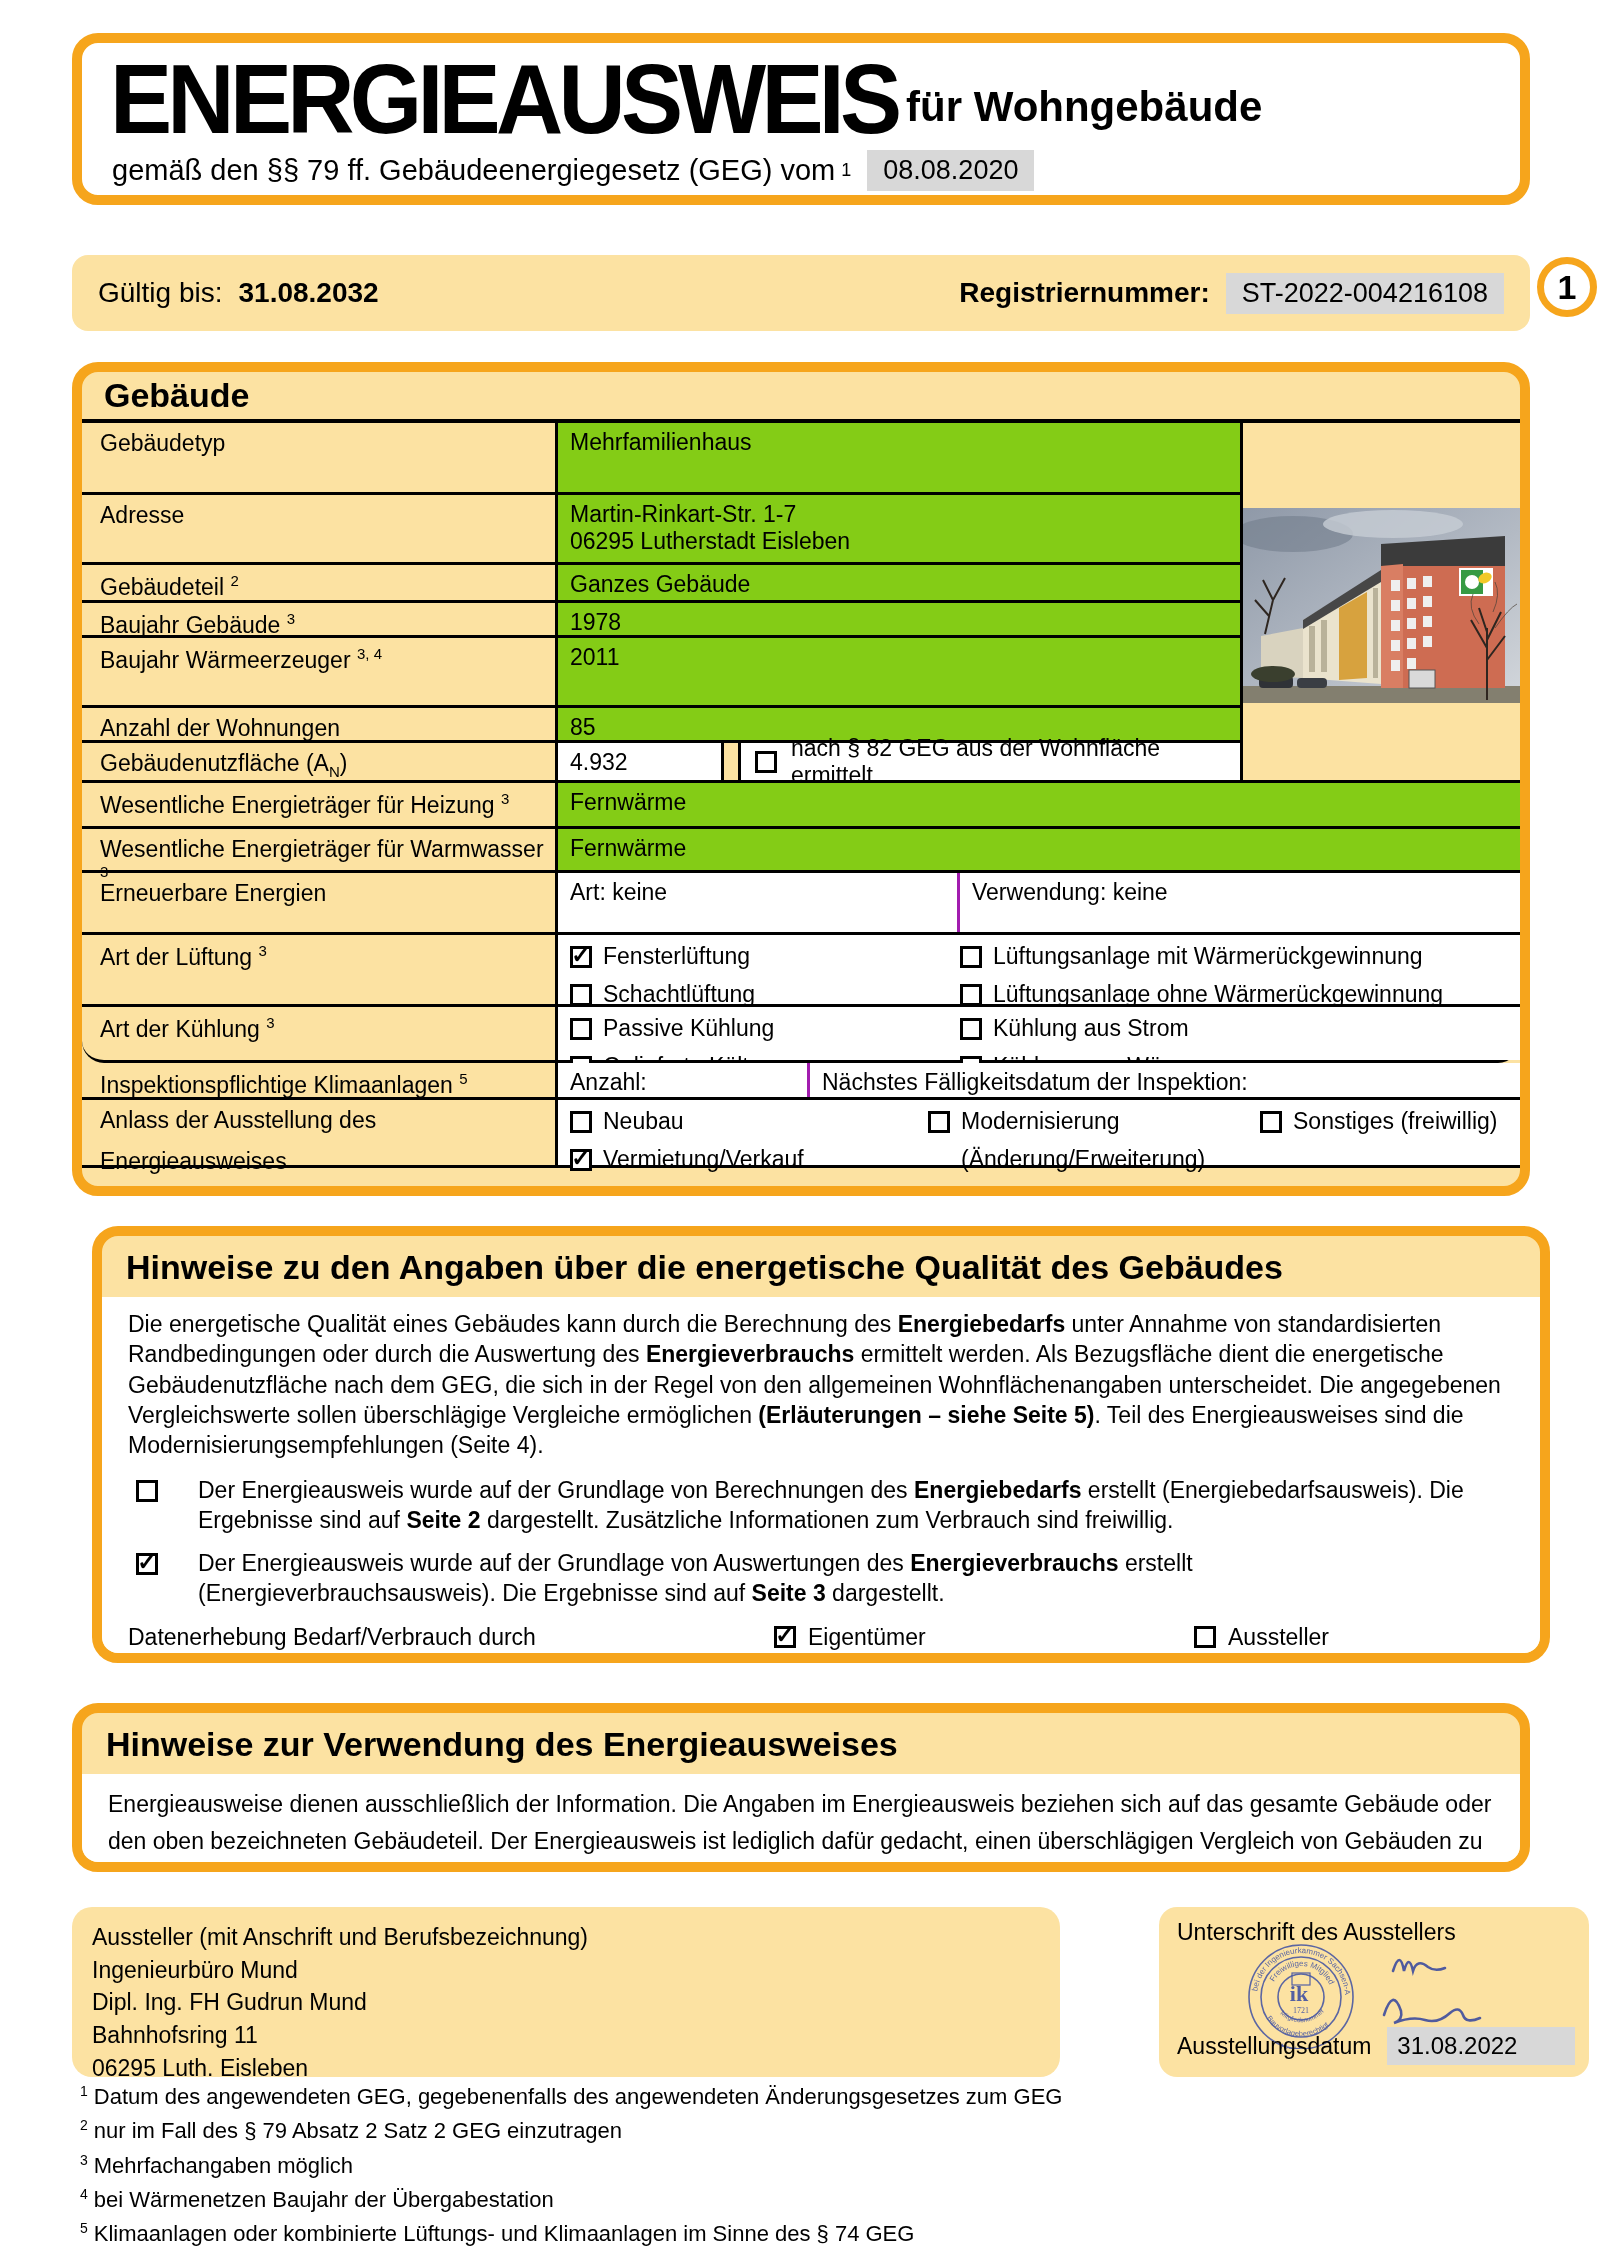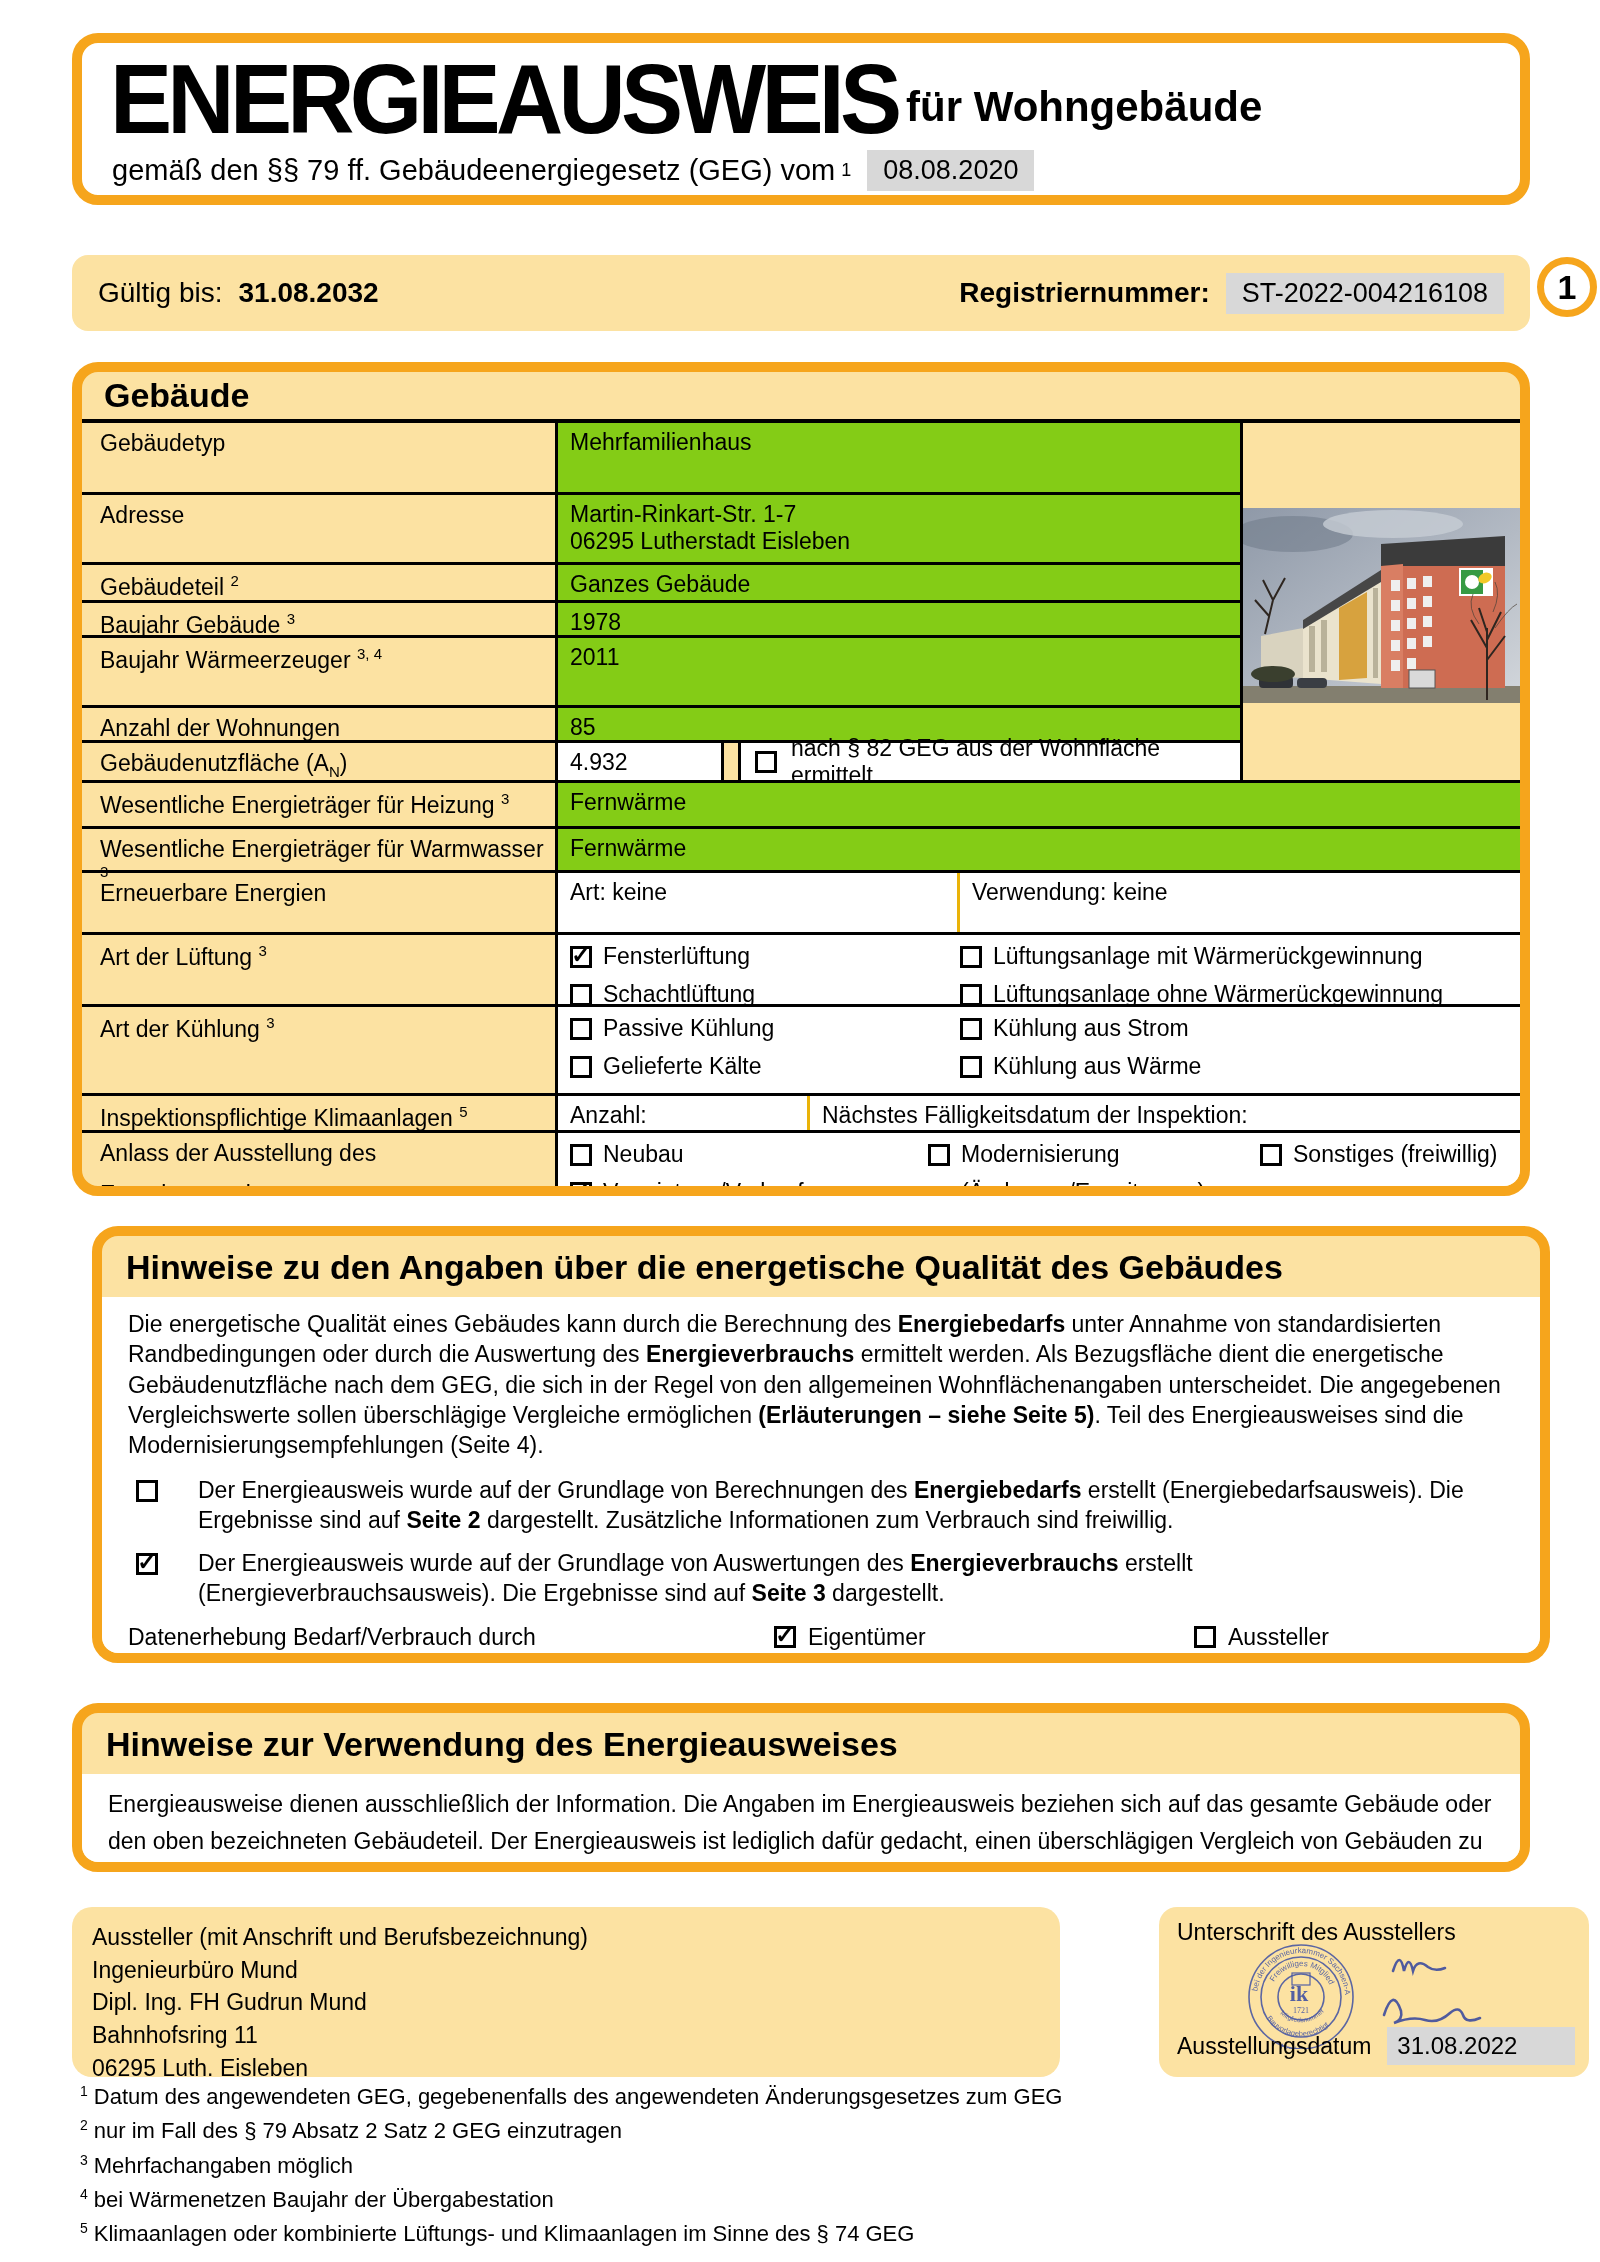--- a/index.html
+++ b/index.html
@@ -38,27 +38,27 @@
   .g-table{position:relative;border-top:4px solid #000;}
   .g-row{display:flex;box-sizing:border-box;border-bottom:3px solid #000;font-size:23px;}
   .g-row.narrow{width:1158px;}
   .g-label{width:476px;box-sizing:border-box;border-right:3px solid #000;
     padding:7px 8px 0 18px;flex:0 0 auto;}
   .g-label sup{font-size:15px;}
   .g-label sub{font-size:15px;}
   .g-val{flex:1;background:#84cc16;padding:6px 10px 0 12px;box-sizing:border-box;}
   .hr1{height:72px;} .hr2{height:70px;} .hr3{height:38px;} .hr4{height:35px;}
   .hr5{height:70px;} .hr6{height:35px;} .hr7{height:40px;} .hr8{height:46px;}
-  .hr9{height:44px;} .hr10{height:62px;} .hr11{height:72px;} .hr12{height:89px;}
+  .hr9{height:44px;} .hr10{height:62px;} .hr11{height:72px;} .hr12{height:56px;border-radius:22px;}
   .hr13{height:37px;} .hr14{height:68px;}
   .photo-cell{position:absolute;top:0;left:1158px;width:282px;height:360px;
     border-left:3px solid #000;border-bottom:3px solid #000;background:#FCE2A2;box-sizing:border-box;}
   .photo-cell svg{display:block;margin-top:85px;}
   .split{display:flex;background:#fff;flex:1;}
-  .split .c1{box-sizing:border-box;border-right:3px solid #eab308;padding:6px 10px 0 12px;}
+  .split .c1{box-sizing:border-box;border-right:3px solid #a21caf;padding:6px 10px 0 12px;}
   .split .c2{flex:1;padding:6px 10px 0 12px;}
   .nutz-val{width:166px;box-sizing:border-box;border-right:3px solid #000;padding:6px 10px 0 12px;background:#fff;}
   .nutz-opt{flex:1;display:flex;align-items:center;gap:14px;background:#fff;
     border-left:3px solid #000;margin-left:14px;padding-left:14px;box-sizing:border-box;}
   .cb{width:22px;height:22px;box-sizing:border-box;border:3px solid #000;background:#fff;
     display:inline-flex;align-items:center;justify-content:center;flex:0 0 auto;}
   .cb .mark{font-size:23px;font-weight:bold;line-height:1;margin-top:-3px;}
   .optline{display:flex;align-items:center;gap:11px;margin-bottom:11px;}
   .optcols{display:flex;background:#fff;flex:1;padding:8px 0 0 12px;}
   .optcols .oc1{width:390px;}

